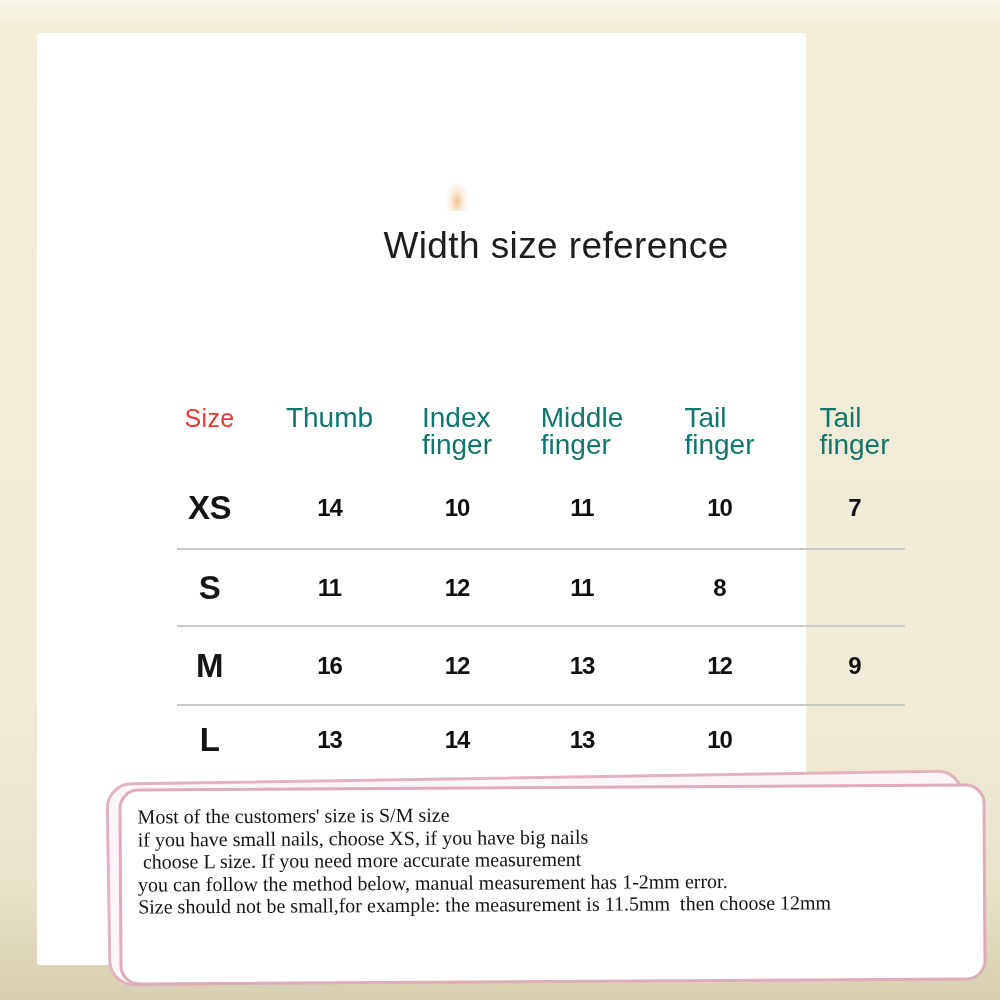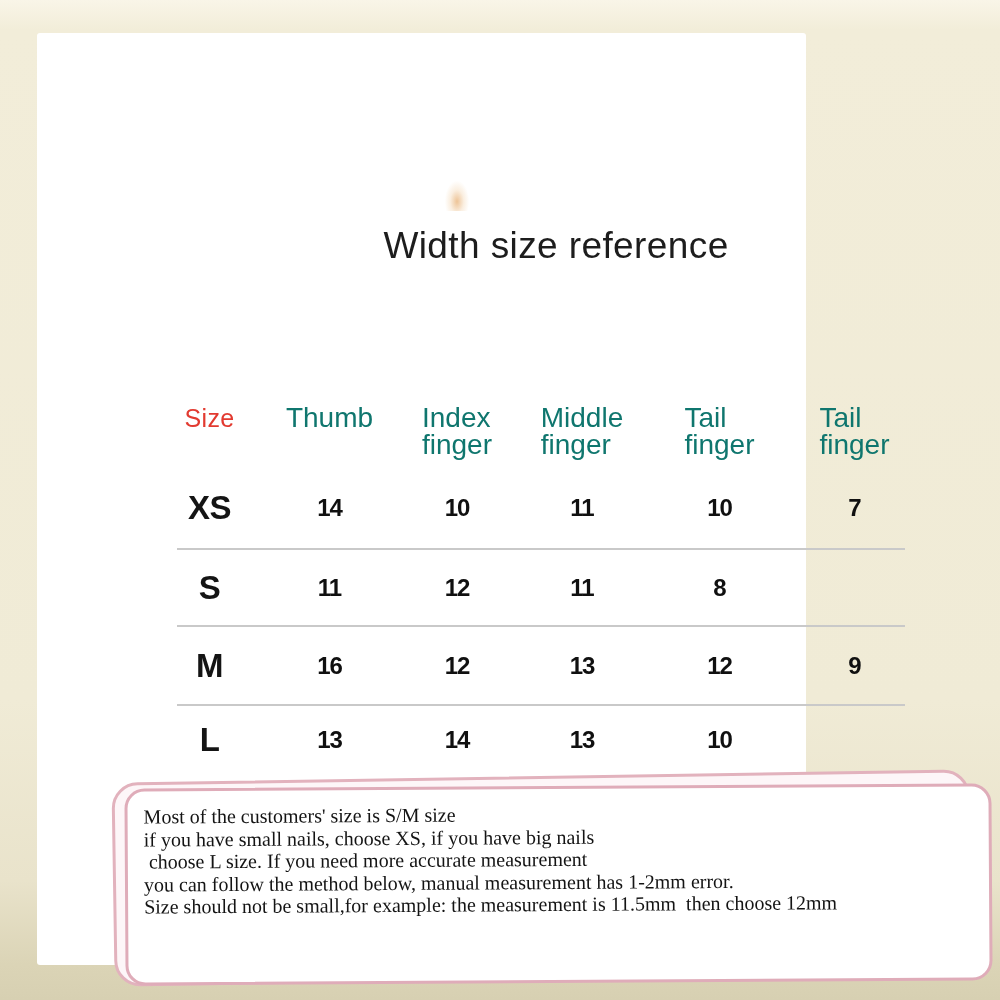--- a/index.html
+++ b/index.html
@@ -46,21 +46,21 @@
   .size-label{
     font-weight:bold;font-size:33px;color:#141414;letter-spacing:-0.5px;
   }
   .num{
     font-weight:bold;font-size:24px;color:#101010;letter-spacing:-1px;
   }
   .divider{
     height:2px;background:#c9c9c9;margin-left:20px;margin-right:12px;
   }
   .note-wrap{
-    position:absolute;left:76px;top:740px;width:872px;height:215px;
+    position:absolute;left:70px;top:740px;width:872px;height:215px;
   }
   .note-backdrop{
     position:absolute;left:0px;top:3px;width:852px;height:198px;
     background:#fdf6f8;border:3px solid #e2b2bd;border-radius:26px;
     transform:rotate(-0.9deg);
   }
   .note-box{
     position:absolute;left:12px;top:13px;width:837px;height:177px;
     background:#ffffff;border:3px solid #dfacb9;border-radius:20px;
     transform:rotate(-0.35deg);

